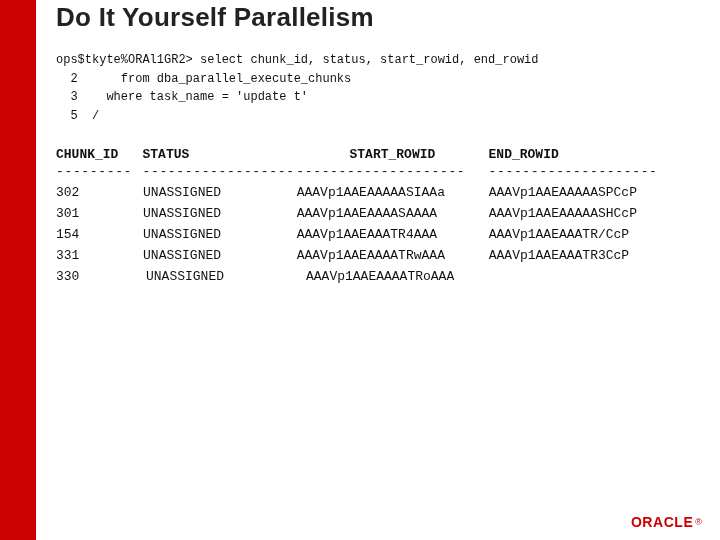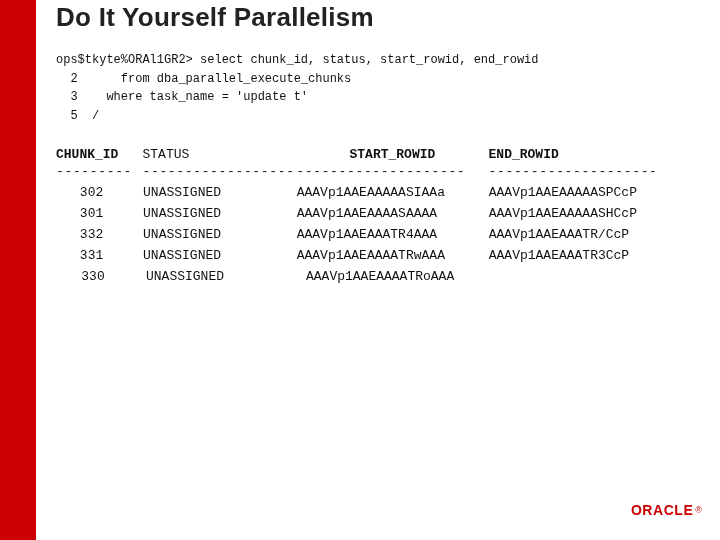--- a/index.html
+++ b/index.html
@@ -69,21 +69,21 @@
       flex-direction: row;
       margin-bottom: 2px;
     }
 
     .col-chunk_id {
       width: 90px;
       font-weight: bold;
     }
     .col-status {
       width: 160px;
-      font-weight: normal;
+      font-weight: bold;
     }
     .col-start_rowid {
       width: 200px;
       font-weight: bold;
       text-align: center;
     }
     .col-end_rowid {
       width: 220px;
       font-weight: bold;
     }
@@ -112,36 +112,36 @@
     }
 
     .data-row {
       display: flex;
       flex-direction: row;
       line-height: 1.6;
     }
 
     .data-col-chunk_id {
       width: 90px;
-      text-align: center;
+      text-align: left;
       padding-right: 16px;
     }
     .data-col-status {
       width: 160px;
     }
     .data-col-start_rowid {
       width: 200px;
     }
     .data-col-end_rowid {
       width: 220px;
     }
 
     #oracle-logo {
       position: absolute;
-      bottom: 22px;
+      bottom: 10px;
       right: 18px;
       display: flex;
       align-items: center;
       gap: 2px;
     }
 
     #oracle-text {
       font-size: 14px;
       font-weight: bold;
       color: #cc0000;
@@ -193,21 +193,21 @@
           <div class="data-col-start_rowid">AAAVp1AAEAAAAASIAAa</div>
           <div class="data-col-end_rowid">AAAVp1AAEAAAAASPCcP</div>
         </div>
         <div class="data-row">
           <div class="data-col-chunk_id">301</div>
           <div class="data-col-status">UNASSIGNED</div>
           <div class="data-col-start_rowid">AAAVp1AAEAAAASAAAA</div>
           <div class="data-col-end_rowid">AAAVp1AAEAAAAASHCcP</div>
         </div>
         <div class="data-row">
-          <div class="data-col-chunk_id">332</div>
+          <div class="data-col-chunk_id">154</div>
           <div class="data-col-status">UNASSIGNED</div>
           <div class="data-col-start_rowid">AAAVp1AAEAAATR4AAA</div>
           <div class="data-col-end_rowid">AAAVp1AAEAAATR/CcP</div>
         </div>
         <div class="data-row">
           <div class="data-col-chunk_id">331</div>
           <div class="data-col-status">UNASSIGNED</div>
           <div class="data-col-start_rowid">AAAVp1AAEAAAATRwAAA</div>
           <div class="data-col-end_rowid">AAAVp1AAEAAATR3CcP</div>
         </div>

